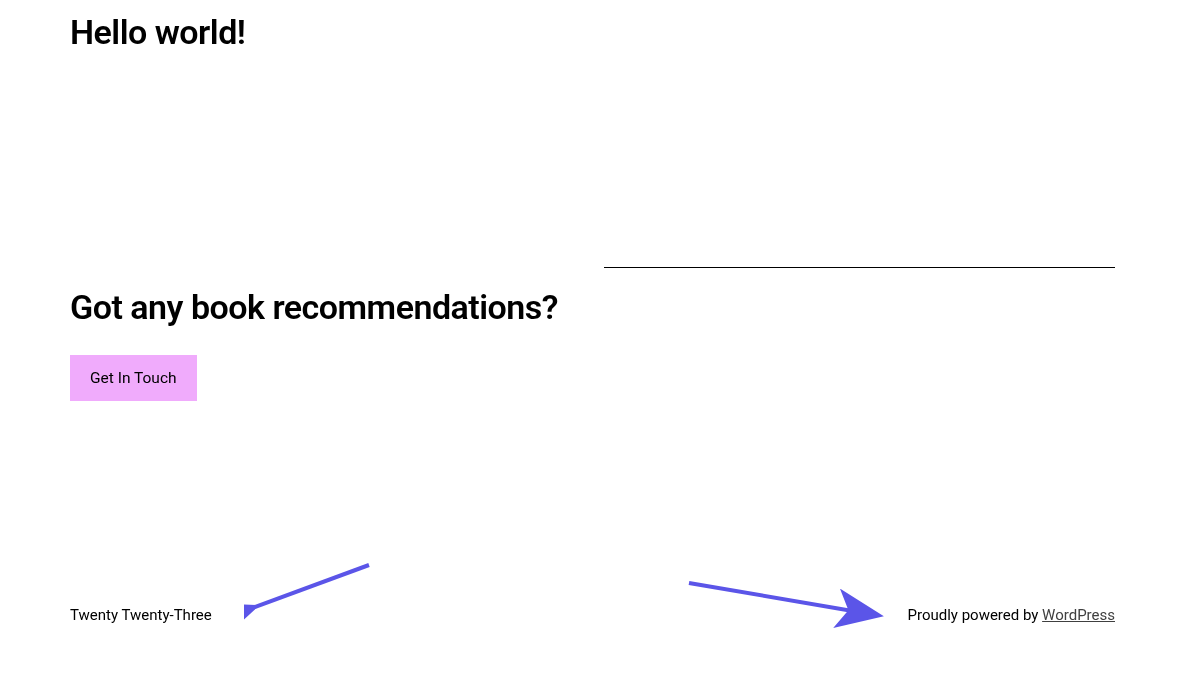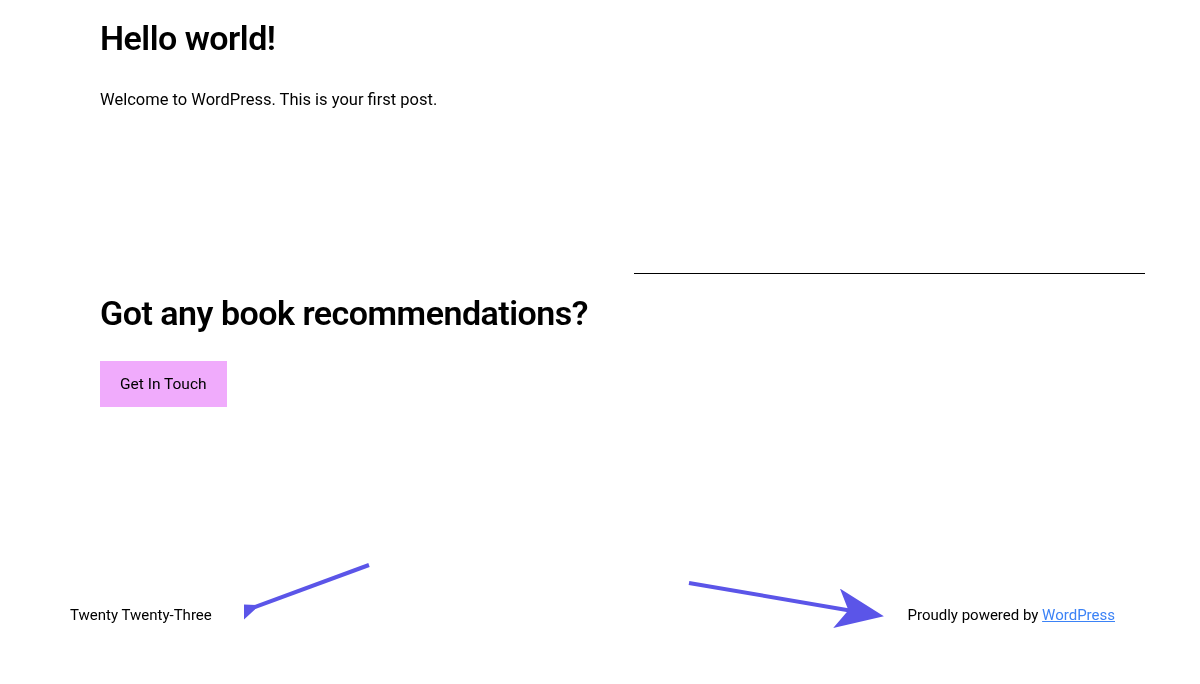--- a/index.html
+++ b/index.html
@@ -10,23 +10,22 @@
     body {
       font-family: -apple-system, BlinkMacSystemFont, "Segoe UI", Roboto, Helvetica, Arial, sans-serif;
       background: #ffffff;
       width: 1200px;
       height: 684px;
       position: relative;
       color: #000;
     }
     .content-area {
       padding-left: 70px;
-      padding-top: 18px;
+      padding-top: 12px;
       padding-right: 85px;
-      margin-left: 30px;
     }
     .post-title {
       font-size: 34px;
       font-weight: 600;
       letter-spacing: -0.5px;
       margin-bottom: 30px;
     }
     .post-excerpt {
       font-size: 16.5px;
       line-height: 1.5;
@@ -72,42 +71,42 @@
     .footer {
       position: absolute;
       bottom: 60px;
       left: 70px;
       right: 85px;
       display: flex;
       justify-content: space-between;
       font-size: 15px;
     }
     .footer-right a {
-      color: #3b82f6;
+      color: #404040;
     }
     .arrow-left {
       position: absolute;
       left: 244px;
       top: 560px;
       pointer-events: none;
     }
     .arrow-right {
       position: absolute;
       left: 684px;
       top: 575px;
       pointer-events: none;
     }
   </style>
 </head>
 <body>
 
 <div class="content-area">
   <h1 class="post-title">Hello world!</h1>
   <div class="post-excerpt">
-    <span>Welcome to WordPress. This is your first post.</span><br>
+    <br>
   </div>
 
   <div class="cta-section">
     <div class="cta-divider"></div>
     <div class="cta-left">
       <h2 class="cta-heading">Got any book recommendations?</h2>
       <button class="cta-button">Get In Touch</button>
     </div>
   </div>
 </div>

